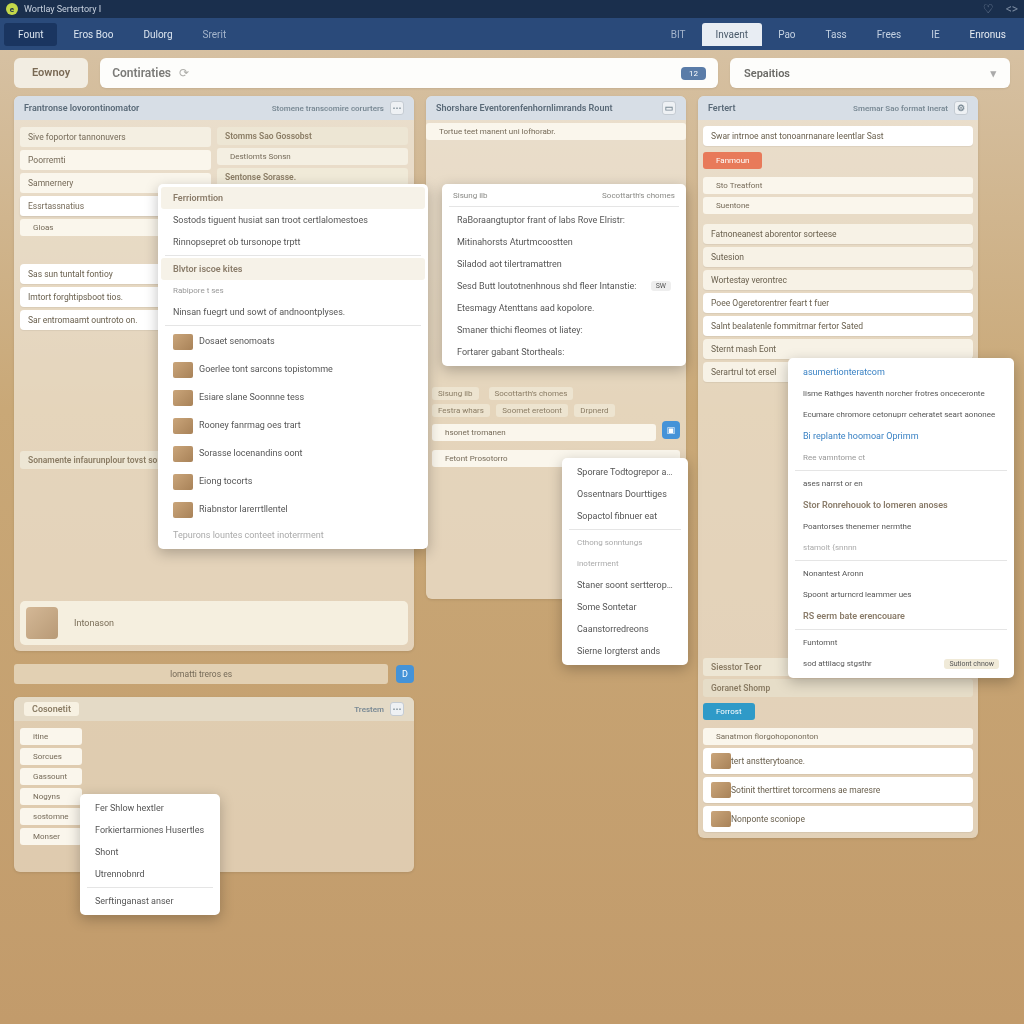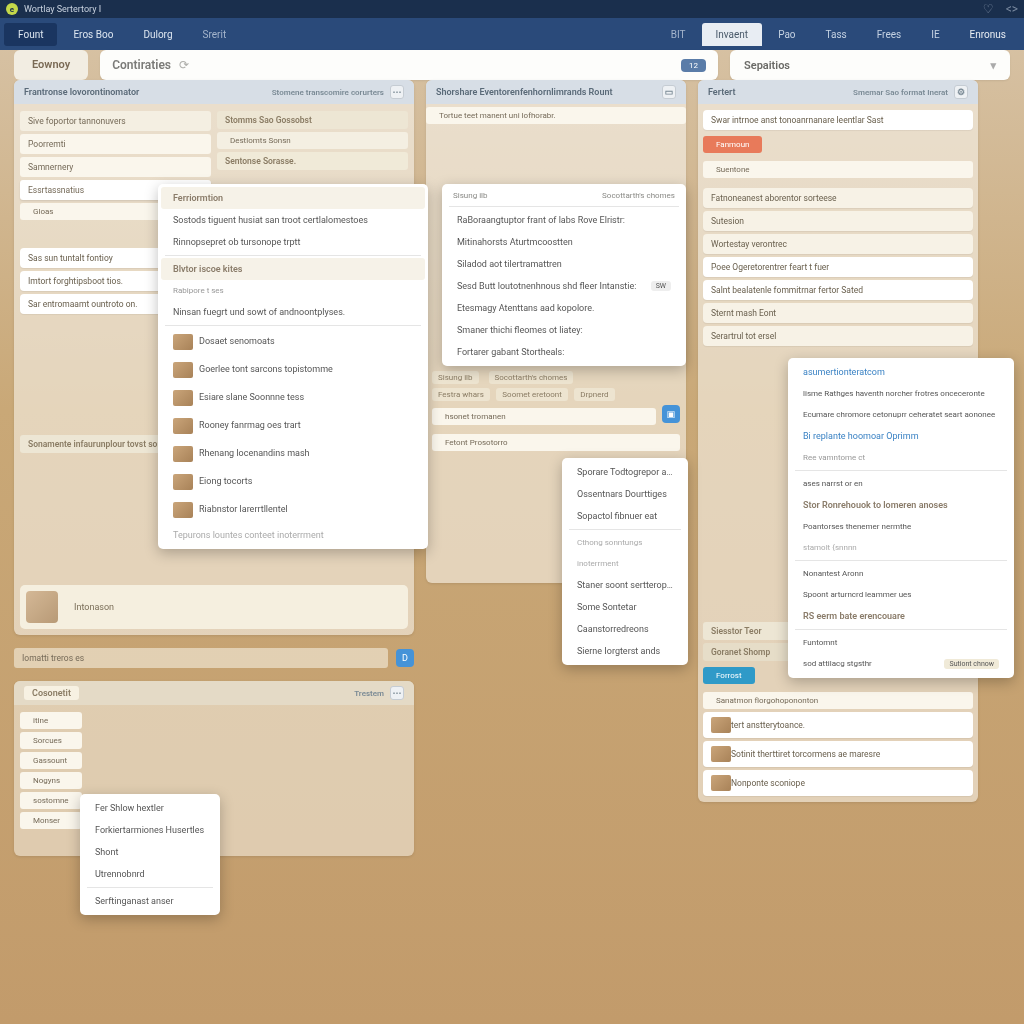--- a/index.html
+++ b/index.html
@@ -54,21 +54,21 @@
     color: #c5d2e2; font-size: 10px;
     cursor: pointer;
   }
   .navbar .nav-right .tab.white {
     background: #e8edf3; color: #4a5a6a;
     border-radius: 3px 3px 0 0;
   }
   .navbar .nav-right .tab.acc { color: #e8edf3; }
   
   .header-row {
-    display: flex; gap: 12px; padding: 0 14px;
+    display: flex; gap: 12px; padding: 8px 14px;
   }
   .header-left-tab {
     background: #f2ede2;
     padding: 8px 18px;
     border-radius: 6px;
     font-size: 11px; font-weight: 600;
     color: #7a6a55;
   }
   .search-bar {
     flex: 1;
@@ -292,21 +292,21 @@
         </div>
       </div>
       <div class="subhd" style="margin:6px">Sonamente infaurunplour tovst sou</div>
       <div style="height:120px"></div>
       <div class="user-pill" style="margin:6px">
         <div class="avatar"></div>
         <span>Intonason</span>
       </div>
     </div>
 
-    <div style="display:flex; align-items:center; gap:8px;">
+    <div style="display:flex; align-items:center; gap:8px;text-align:center;">
       <div class="row lite" style="flex:1;background:rgba(245,239,224,.6)">Iomatti treros es</div>
       <span class="badge-sq">D</span>
     </div>
 
     <div class="bottom-panel panel">
       <div class="panel-hd">
         <span style="padding:2px 8px;background:#f7f1e2;border-radius:3px">Cosonetit</span>
         <span class="hd-right">
           <span>Trestem</span>
           <span class="sq">⋯</span>
@@ -364,20 +364,21 @@
       <div class="panel-hd">
         <span>Fertert</span>
         <span class="hd-right">
           <span>Smemar Sao format Inerat</span>
           <span class="sq">⚙</span>
         </span>
       </div>
       <div style="padding:3px 5px">
         <div class="mini-card">Swar intrnoe anst tonoanrnanare leentlar Sast</div>
         <div class="row small" style="background:#e87a5a;color:#fff;display:inline-block">Fanmoun</div>
+        <div class="row lite small">Sto Treatfont</div>
         <div class="row lite small">Suentone</div>
         <div style="height:4px"></div>
         <div class="mini-card soft">Fatnoneanest aborentor sorteese</div>
         <div class="mini-card soft">Sutesion</div>
         <div class="mini-card soft">Wortestay verontrec</div>
         <div class="mini-card">Poee Ogeretorentrer feart t fuer</div>
         <div class="mini-card">Salnt bealatenle fommitrnar fertor Sated</div>
         <div class="mini-card soft">Sternt mash Eont</div>
         <div class="mini-card soft">Serartrul tot ersel</div>
         <div style="height:270px"></div>
@@ -408,21 +409,21 @@
   <div class="dd-item">Rinnopsepret ob tursonope trptt</div>
   <div class="dd-sep"></div>
   <div class="dd-item hdr">Blvtor iscoe kites</div>
   <div class="dd-item" style="font-size:8px;color:#999">Rabipore t ses</div>
   <div class="dd-item">Ninsan fuegrt und sowt of andnoontplyses.</div>
   <div class="dd-sep"></div>
   <div class="dd-item"><span class="thumb-img" style="display:inline-block;vertical-align:middle;margin-right:6px"></span><span>Dosaet senomoats</span></div>
   <div class="dd-item"><span class="thumb-img" style="display:inline-block;vertical-align:middle;margin-right:6px"></span><span>Goerlee tont sarcons topistomme</span></div>
   <div class="dd-item"><span class="thumb-img" style="display:inline-block;vertical-align:middle;margin-right:6px"></span><span>Esiare slane Soonnne tess</span></div>
   <div class="dd-item"><span class="thumb-img" style="display:inline-block;vertical-align:middle;margin-right:6px"></span><span>Rooney fanrmag oes trart</span></div>
-  <div class="dd-item"><span class="thumb-img" style="display:inline-block;vertical-align:middle;margin-right:6px"></span><span>Rhenang locenandins mash</span></div>
+  <div class="dd-item"><span class="thumb-img" style="display:inline-block;vertical-align:middle;margin-right:6px"></span><span>Sorasse locenandins oont</span></div>
   <div class="dd-item"><span class="thumb-img" style="display:inline-block;vertical-align:middle;margin-right:6px"></span><span>Eiong tocorts</span></div>
   <div class="dd-item"><span class="thumb-img" style="display:inline-block;vertical-align:middle;margin-right:6px"></span><span>Riabnstor larerrtllentel</span></div>
   <div class="dd-item" style="color:#aaa">Tepurons lountes conteet inoterrment</div>
 </div>
 
 <div class="dropdown" style="left:442px; top:184px; width:244px;">
   <div style="display:flex;gap:8px;padding:4px 8px;font-size:8px;color:#8a8a86">
     <span>Sisung ilb</span>
     <span style="margin-left:auto">Socottarth's chomes</span>
   </div>

